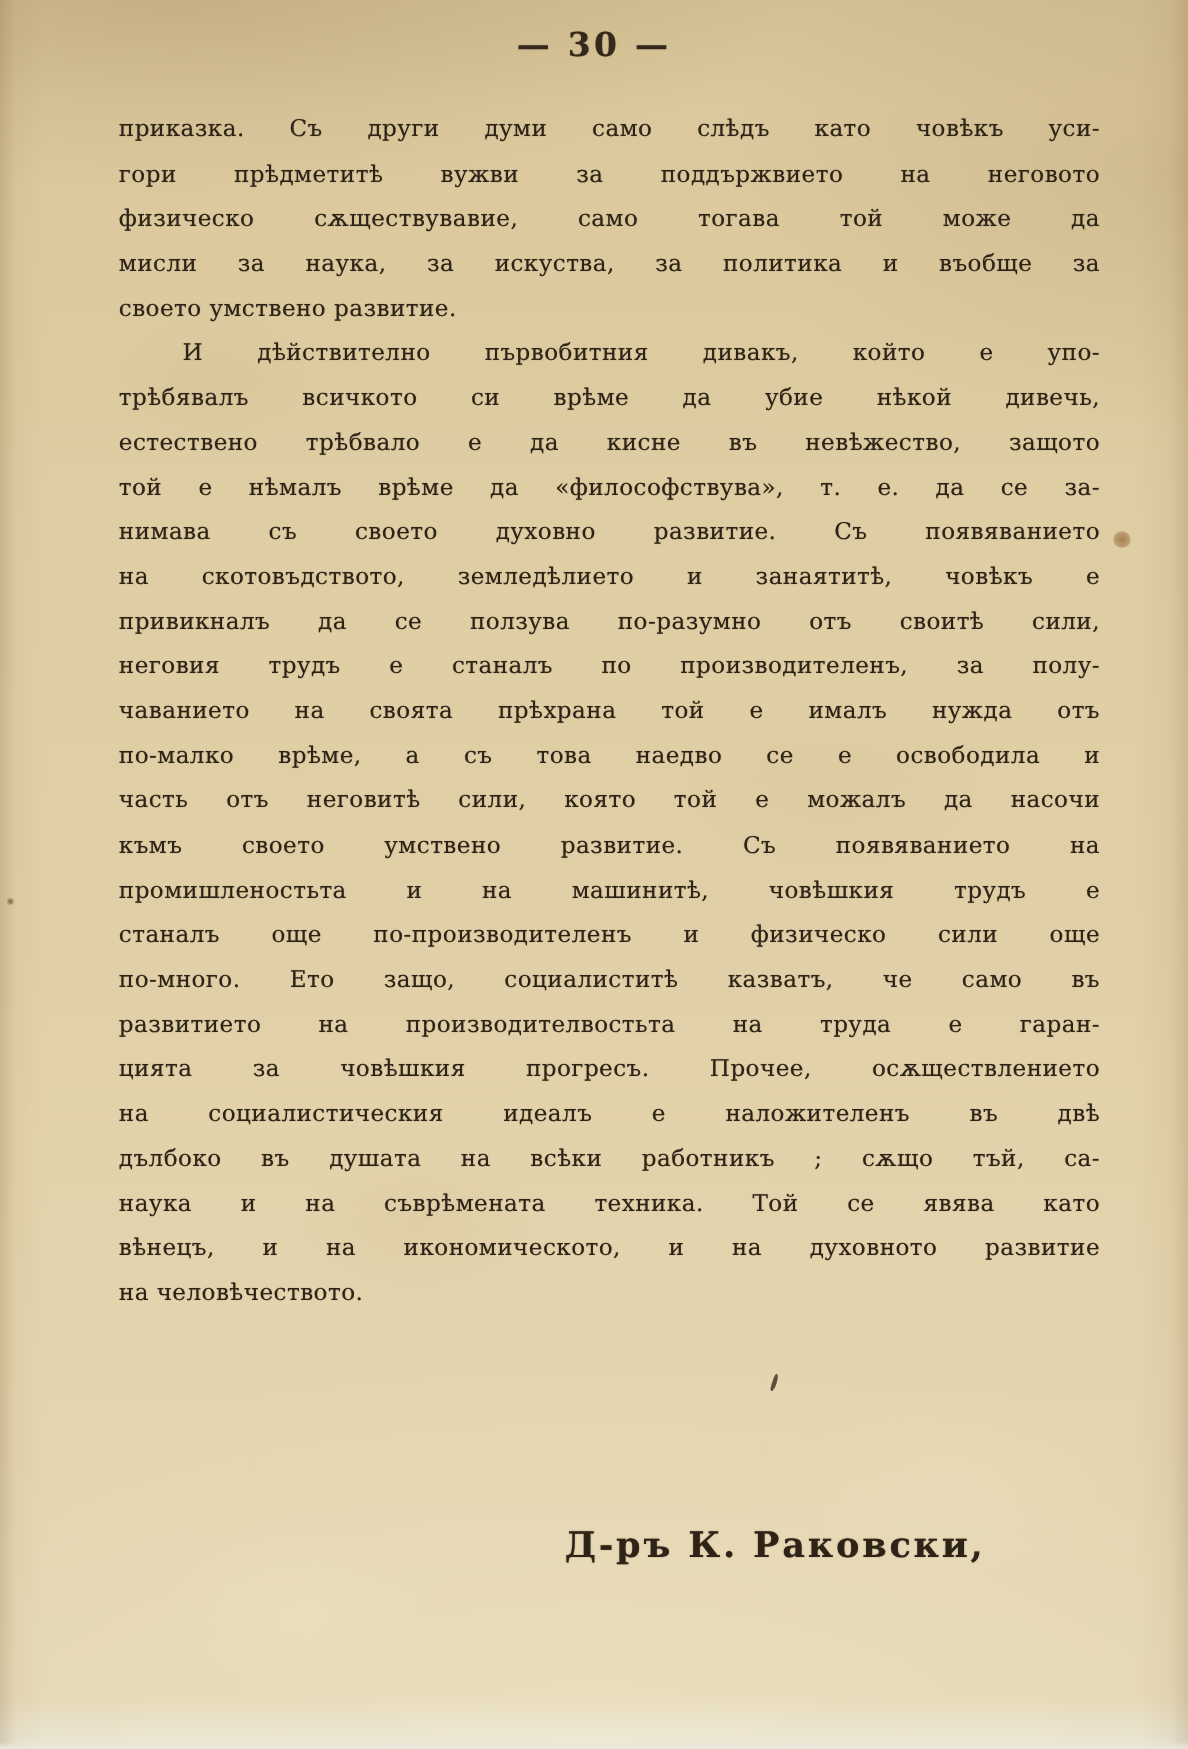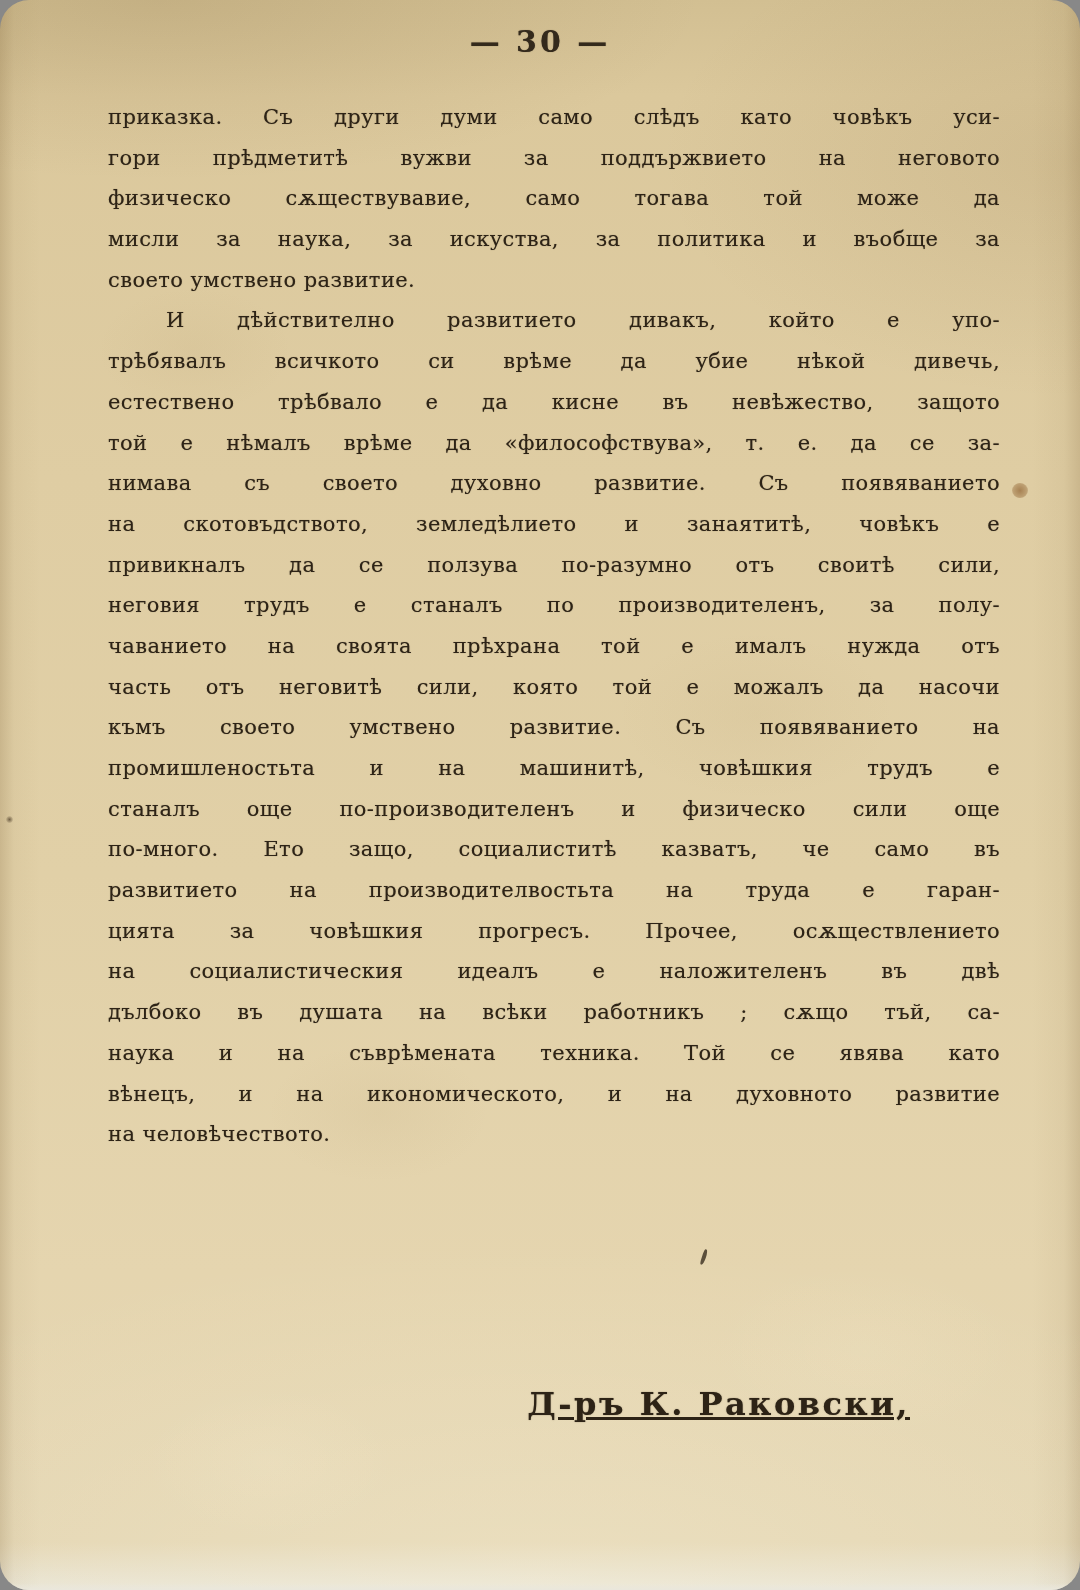--- a/index.html
+++ b/index.html
@@ -13,21 +13,20 @@
     height: 1590px;
     overflow: hidden;
     font-family: "DejaVu Serif", serif;
     background:
       radial-gradient(ellipse 900px 300px at 15% 0%, rgba(125, 98, 55, 0.16), rgba(0,0,0,0) 60%),
       radial-gradient(ellipse 700px 400px at 100% 10%, rgba(130, 100, 55, 0.13), rgba(0,0,0,0) 60%),
       radial-gradient(ellipse 1200px 500px at 50% 100%, rgba(255, 248, 225, 0.25), rgba(0,0,0,0) 70%),
       linear-gradient(90deg, rgba(120, 92, 50, 0.22) 0px, rgba(120, 92, 50, 0.05) 14px, rgba(0,0,0,0) 40px),
       linear-gradient(270deg, rgba(120, 92, 50, 0.20) 0px, rgba(120, 92, 50, 0.06) 16px, rgba(0,0,0,0) 48px),
       linear-gradient(180deg, #d2bf92 0%, #dbc89c 6%, #dfcda3 30%, #e1d0a7 55%, #e5d5af 80%, #e4d6b3 97%, #e9e5d6 100%);
-    border-radius: 29px;
   }
   
   #page::before {
     content: "";
     position: absolute;
     inset: 0;
     background:
       radial-gradient(140px 90px at 18% 22%, rgba(150,120,70,0.06), rgba(0,0,0,0) 70%),
       radial-gradient(200px 120px at 70% 45%, rgba(150,120,70,0.05), rgba(0,0,0,0) 70%),
       radial-gradient(160px 100px at 35% 70%, rgba(150,120,70,0.06), rgba(0,0,0,0) 70%),
@@ -67,31 +66,30 @@
   }
   .line.indent {
     text-indent: 58px;
   }
   .line.para-end {
     text-align-last: left;
   }
   #signature {
     position: absolute;
     top: 1385px;
-    left: 108px;
+    left: 94px;
     width: 892px;
     text-align: right;
     padding-right: 90px;
     box-sizing: border-box;
     font-size: 32px;
     font-weight: bold;
     letter-spacing: 2.5px;
     color: #2d2316;
     text-shadow: 0 0 1.2px rgba(45, 35, 22, 0.55);
-    text-decoration: underline;
   }
   .stain {
     position: absolute;
     border-radius: 50%;
     pointer-events: none;
   }
   #stain-right-margin {
     left: 1012px;
     top: 483px;
     width: 16px;
@@ -130,29 +128,30 @@
 <div id="page">
 
   <div id="page-number">— 30 —</div>
 
   <div id="body-text">
     <div class="line">приказка. Съ други думи само слѣдъ като човѣкъ уси-</div>
     <div class="line">гори прѣдметитѣ вужви за поддържвието на неговото</div>
     <div class="line">физическо сѫществувавие, само тогава той може да</div>
     <div class="line">мисли за наука, за искуства, за политика и въобще за</div>
     <div class="line para-end">своето умствено развитие.</div>
-    <div class="line indent">И дѣйствително развитието дивакъ, който е упо-</div>
+    <div class="line indent">И дѣйствително първобитния дивакъ, който е упо-</div>
     <div class="line">трѣбявалъ всичкото си врѣме да убие нѣкой дивечь,</div>
     <div class="line">естествено трѣбвало е да кисне въ невѣжество, защото</div>
     <div class="line">той е нѣмалъ врѣме да «философствува», т. е. да се за-</div>
     <div class="line">нимава съ своето духовно развитие. Съ появяванието</div>
     <div class="line">на скотовъдството, земледѣлието и занаятитѣ, човѣкъ е</div>
     <div class="line">привикналъ да се ползува по-разумно отъ своитѣ сили,</div>
     <div class="line">неговия трудъ е станалъ по производителенъ, за полу-</div>
     <div class="line">чаванието на своята прѣхрана той е ималъ нужда отъ</div>
+    <div class="line">по-малко врѣме, а съ това наедво се е освободила и</div>
     <div class="line">часть отъ неговитѣ сили, която той е можалъ да насочи</div>
     <div class="line">къмъ своето умствено развитие. Съ появяванието на</div>
     <div class="line">промишленостьта и на машинитѣ, човѣшкия трудъ е</div>
     <div class="line">станалъ още по-производителенъ и физическо сили още</div>
     <div class="line">по-много. Ето защо, социалиститѣ казватъ, че само въ</div>
     <div class="line">развитието на производителвостьта на труда е гаран-</div>
     <div class="line">цията за човѣшкия прогресъ. Прочее, осѫществлението</div>
     <div class="line">на социалистическия идеалъ е наложителенъ въ двѣ</div>
     <div class="line">дълбоко въ душата на всѣки работникъ ; сѫщо тъй, са-</div>
     <div class="line">наука и на съврѣмената техника. Той се явява като</div>

